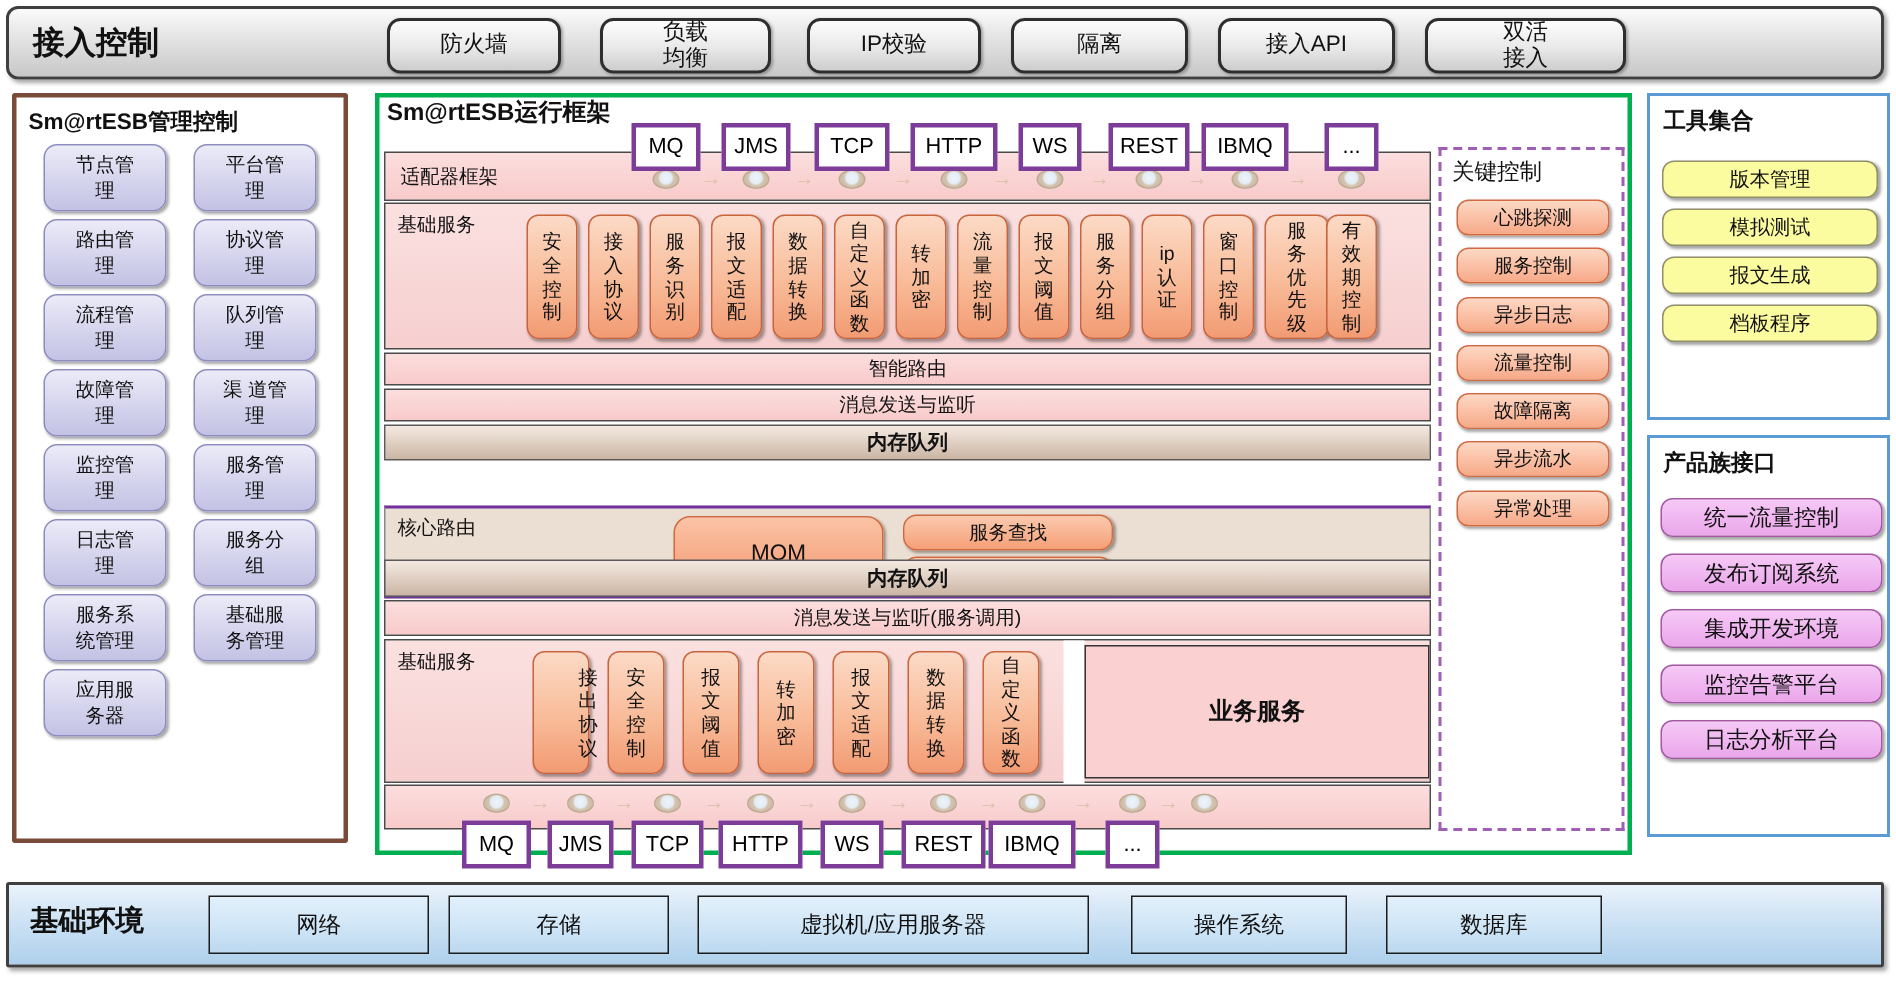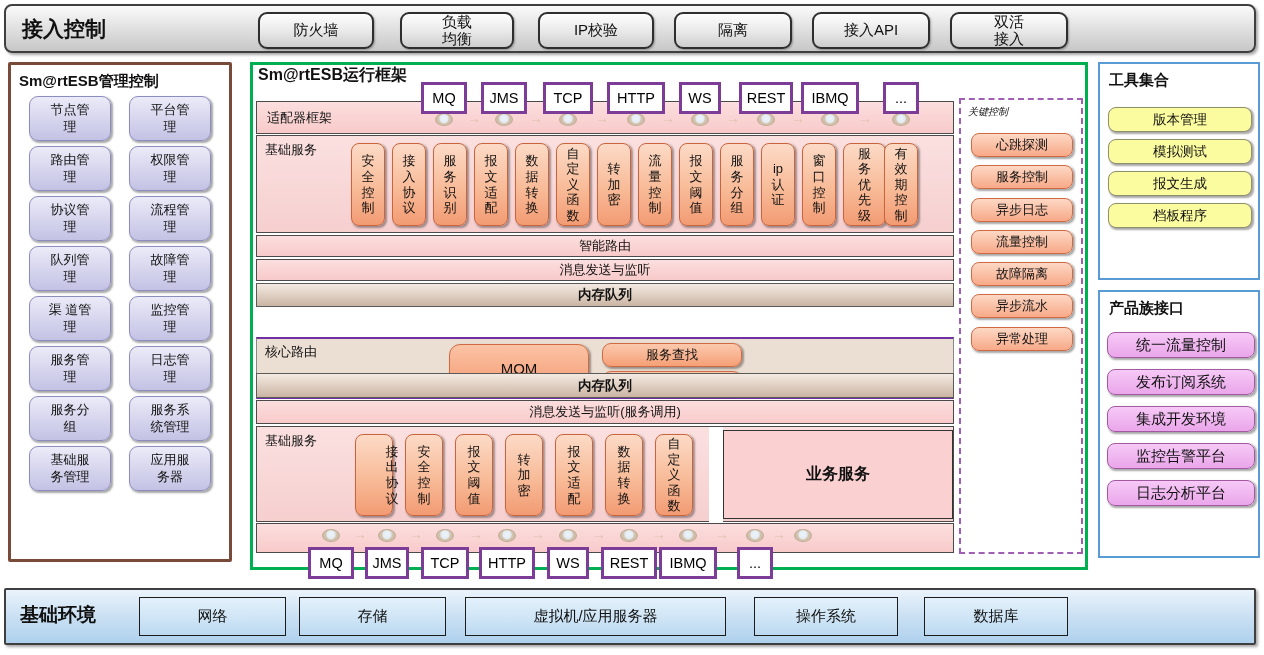--- a/index.html
+++ b/index.html
@@ -71,21 +71,21 @@
     display:flex;align-items:center;justify-content:center;font-size:13px;
     box-shadow:1.5px 1.5px 2px rgba(0,0,0,.35);}
 
   .bs2-divider{position:absolute;left:452px;top:0;width:14px;height:96px;background:#fff;}
   .business-box{position:absolute;left:466px;top:3px;width:230px;height:89px;
     background:#fbd0d0;border:1.5px solid #333;
     display:flex;align-items:center;justify-content:center;font-size:16px;font-weight:bold;}
 
   .key-panel{position:absolute;left:706px;top:33px;width:124px;height:456px;
     border:2px dashed #a05eb5;background:#fff;}
-  .key-title{position:absolute;left:7px;top:5px;font-size:10px;font-style:italic;}
+  .key-title{position:absolute;left:7px;top:5px;font-size:15px;}
   .key-chip{position:absolute;left:10px;width:102px;height:24px;
     border:1px solid #d06a43;border-radius:8px;
     background:linear-gradient(180deg,#fdd8c4 0%,#f7a988 100%);
     display:flex;align-items:center;justify-content:center;font-size:13px;
     box-shadow:1.5px 1.5px 2px rgba(0,0,0,.35);}
 
   
   .side-panel{position:absolute;left:1098px;width:162px;border:2px solid #5b9bd5;background:#fff;}
   .side-title{position:absolute;left:9px;top:7px;font-size:15px;font-weight:bold;}
   .tool-chip{position:absolute;left:8px;width:144px;height:25px;
@@ -115,38 +115,35 @@
 <div class="stage">
 
   <div class="topbar">
     <div class="topbar-title">接入控制</div>
     <div class="tb-btn" style="left:252px;width:116px;">防火墙</div>
     <div class="tb-btn" style="left:394px;width:114px;">负载
 均衡</div>
     <div class="tb-btn" style="left:532px;width:116px;">IP校验</div>
     <div class="tb-btn" style="left:668px;width:118px;">隔离</div>
     <div class="tb-btn" style="left:806px;width:118px;">接入API</div>
-    <div class="tb-btn" style="left:944px;width:118px;">双活
+    <div class="tb-btn" style="left:944px;width:134px;">双活
 接入</div>
   </div>
 
   <div class="left-panel">
     <div class="left-title">Sm@rtESB管理控制</div>
     <div class="mg-grid">
       <div class="mg-btn">
           <span>节点管理</span>
         </div>
       <div class="mg-btn">
           <span>平台管理</span>
         </div>
       <div class="mg-btn">
           <span>路由管理</span>
-        </div>
-      <div class="mg-btn">
-          <span>权限管理</span>
         </div>
       <div class="mg-btn">
           <span>协议管理</span>
         </div>
       <div class="mg-btn">
           <span>流程管理</span>
         </div>
       <div class="mg-btn">
           <span>队列管理</span>
         </div>

